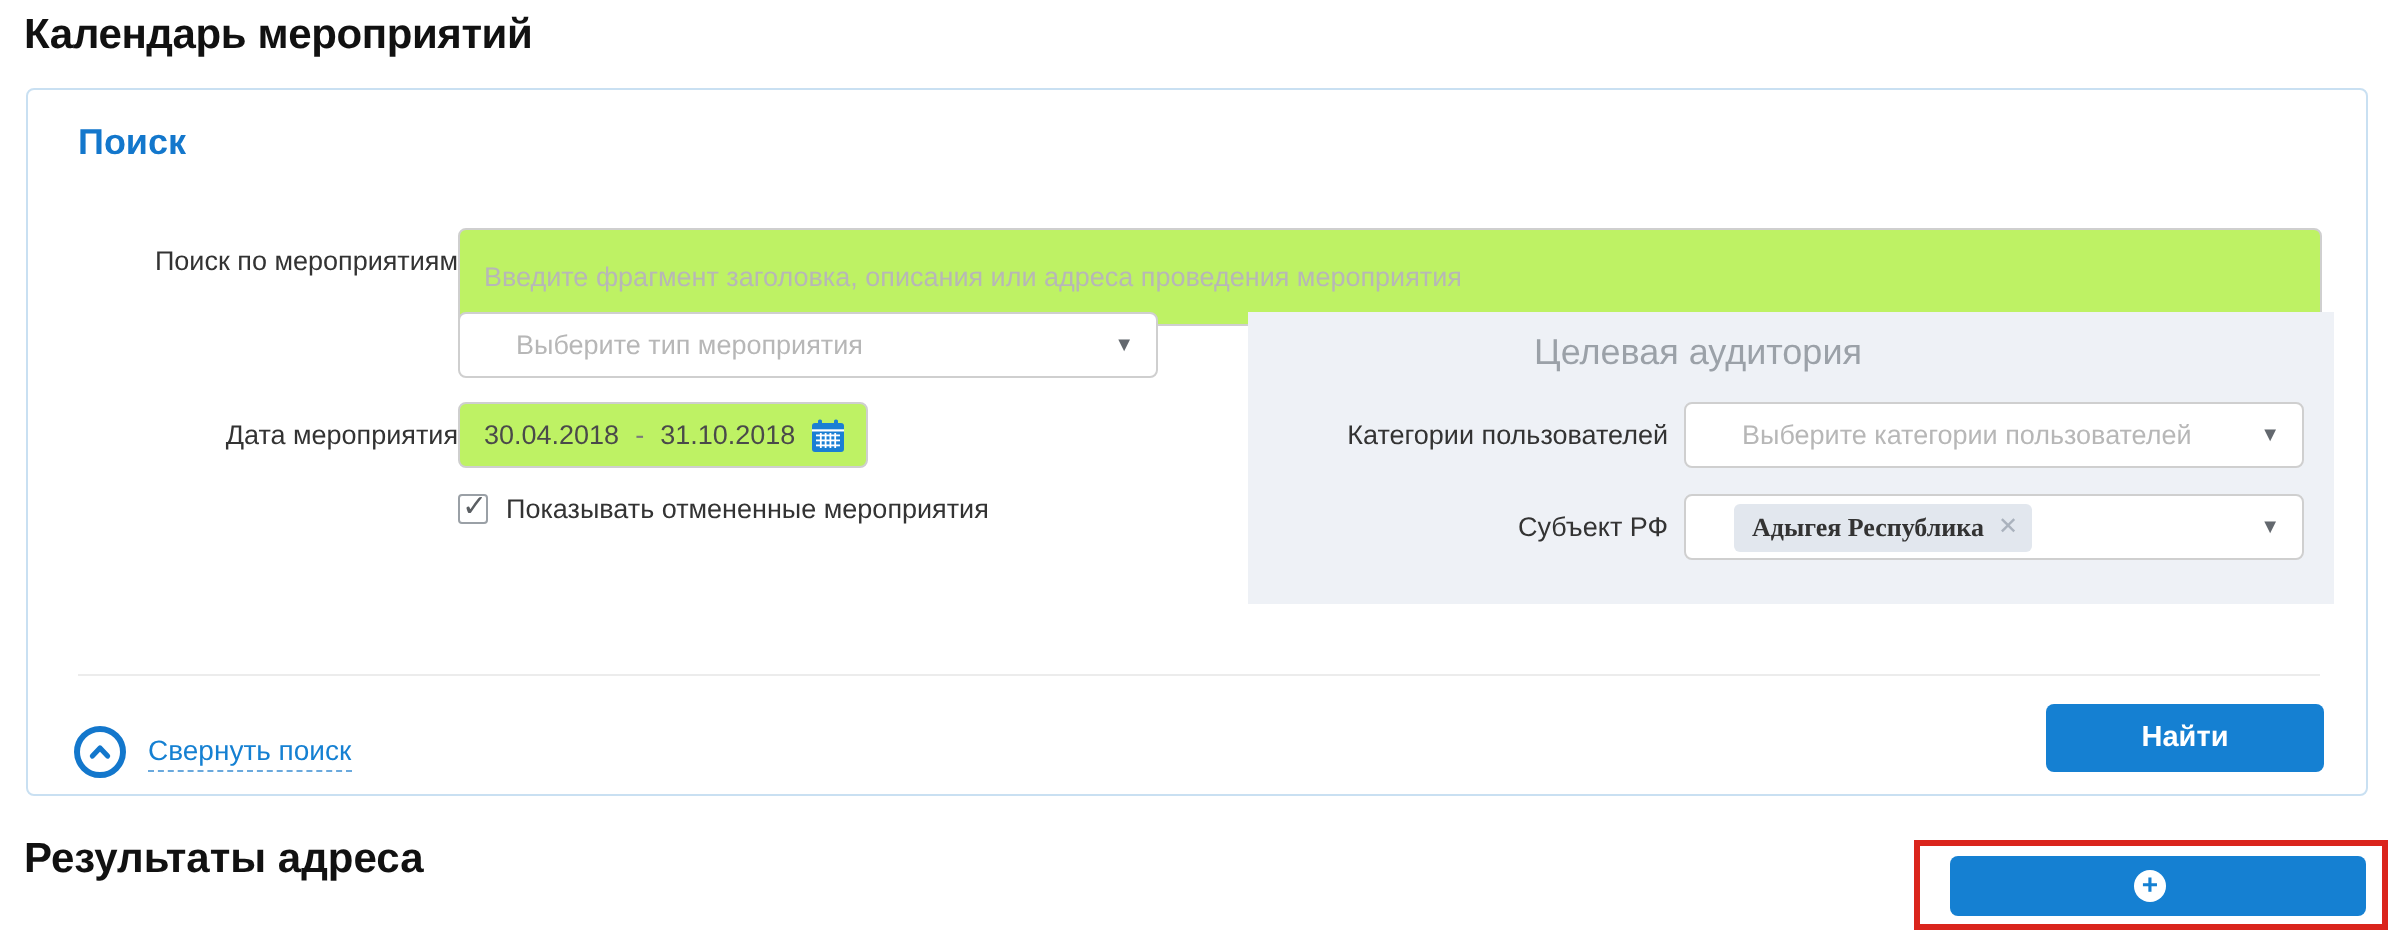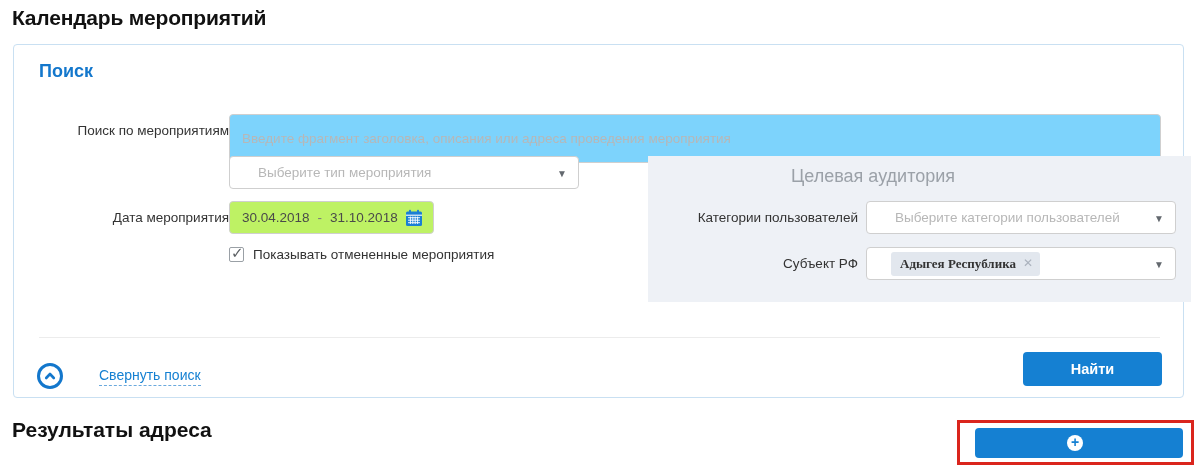--- a/index.html
+++ b/index.html
@@ -8,50 +8,50 @@
   .stage { position:relative; width:1200px; height:469px; background:#fff; overflow:hidden; }
 
   .page-title { position:absolute; left:12px; top:6px; font-size:21px; font-weight:700; color:#111; letter-spacing:-0.2px; }
 
   .search-panel { position:absolute; left:13px; top:44px; width:1171px; height:354px;
     background:#fff; border:1px solid #c9e0f2; border-radius:4px; }
   .panel-title { position:absolute; left:25px; top:16px; font-size:18px; font-weight:700; color:#1377cc; }
 
   .field-label { position:absolute; left:25px; width:190px; text-align:right; font-size:13.5px; color:#333; line-height:33px; white-space:nowrap; }
 
-  .text-input { position:absolute; height:49px; border:1px solid #cfcfcf; border-radius:4px; background:#7dd3fc;
+  .text-input { position:absolute; height:49px; border:1px solid #cfcfcf; border-radius:4px; background:#bef264;
     font-family:inherit; font-size:13.5px; color:#444; padding:0 12px; outline:none; }
   .text-input::placeholder { color:#b7b7b7; opacity:1; }
 
   .fake-select { position:absolute; height:33px; border:1px solid #cfcfcf; border-radius:4px; background:#fff;
     display:flex; align-items:center; padding:0 30px 0 28px; cursor:pointer; }
   .fake-select .ph { font-size:13.5px; color:#b7b7b7; white-space:nowrap; overflow:hidden; }
   .caret { position:absolute; right:11px; top:50%; transform:translateY(-50%); font-size:10px; color:#63686e; }
 
   .date-input { position:absolute; left:215px; top:156px; width:205px; height:33px; border:1px solid #cfcfcf; border-radius:4px;
     background:#bef264; display:flex; align-items:center; padding:0 10px 0 12px; font-size:13.5px; color:#4a4a4a; }
   .date-input .sep { margin:0 8px; color:#7a7a7a; }
   .date-input .cal { margin-left:auto; display:flex; }
 
   .checkbox-row { position:absolute; left:215px; top:202px; display:flex; align-items:center; }
   .checkbox { width:15px; height:15px; border:1px solid #9aa0a6; border-radius:2px; background:#fff; position:relative; cursor:pointer; flex:0 0 auto; }
   .checkbox[data-checked="true"]::after { content:"✓"; position:absolute; left:1px; top:-4px; font-size:15px; font-weight:700; color:#5b5f63; }
   .checkbox-row .cb-label { margin-left:9px; font-size:13.5px; color:#333; }
 
-  .audience-panel { position:absolute; left:634px; top:111px; width:543px; height:146px; background:#eef1f6; }
+  .audience-panel { position:absolute; left:610px; top:111px; width:543px; height:146px; background:#eef1f6; }
   .audience-title { position:absolute; left:143px; top:10px; font-size:18px; color:#9ba1a8; }
   .aud-label { position:absolute; left:0; width:210px; text-align:right; font-size:13.5px; color:#333; line-height:33px; white-space:nowrap; }
   .aud-select { left:218px; width:310px; }
   .aud-select .tag { display:flex; align-items:center; background:#e2e7ee; border-radius:3px; height:24px; padding:0 7px 0 9px;
     font-size:13px; font-weight:700; color:#333; margin-left:-4px;font-family:Liberation Serif, serif; }
   .aud-select .tag .x { margin-left:7px; color:#aab2bd; font-size:12px; font-weight:400; cursor:pointer; }
 
   .divider { position:absolute; left:25px; top:292px; width:1121px; height:0; border-top:1px solid #ececec; }
 
-  .collapse-wrap { position:absolute; left:23px; top:318px; display:flex; align-items:center; cursor:pointer;gap:25px; }
+  .collapse-wrap { position:absolute; left:23px; top:318px; display:flex; align-items:center; cursor:pointer; }
   .collapse-circle { width:26px; height:26px; border-radius:50%; border:3px solid #1377cc; display:flex; align-items:center; justify-content:center; background:#fff; }
   .collapse-link { margin-left:11px; font-size:14px; color:#1580d2; border-bottom:1px dashed #6aa9dd; padding-bottom:2px; }
 
   .find-button { position:absolute; left:1009px; top:307px; width:139px; height:34px; background:#1580d2; border:none; border-radius:4px;
     color:#fff; font-family:inherit; font-size:14.5px; font-weight:700; cursor:pointer; }
 
   .results-title { position:absolute; left:12px; top:418px; font-size:21px; font-weight:700; color:#111; }
 
   .annotation-rect { position:absolute; left:957px; top:420px; width:237px; height:45px; border:3px solid #da251d; }
   .add-button { position:absolute; left:975px; top:428px; width:208px; height:30px; background:#1580d2; border:none; border-radius:4px;

